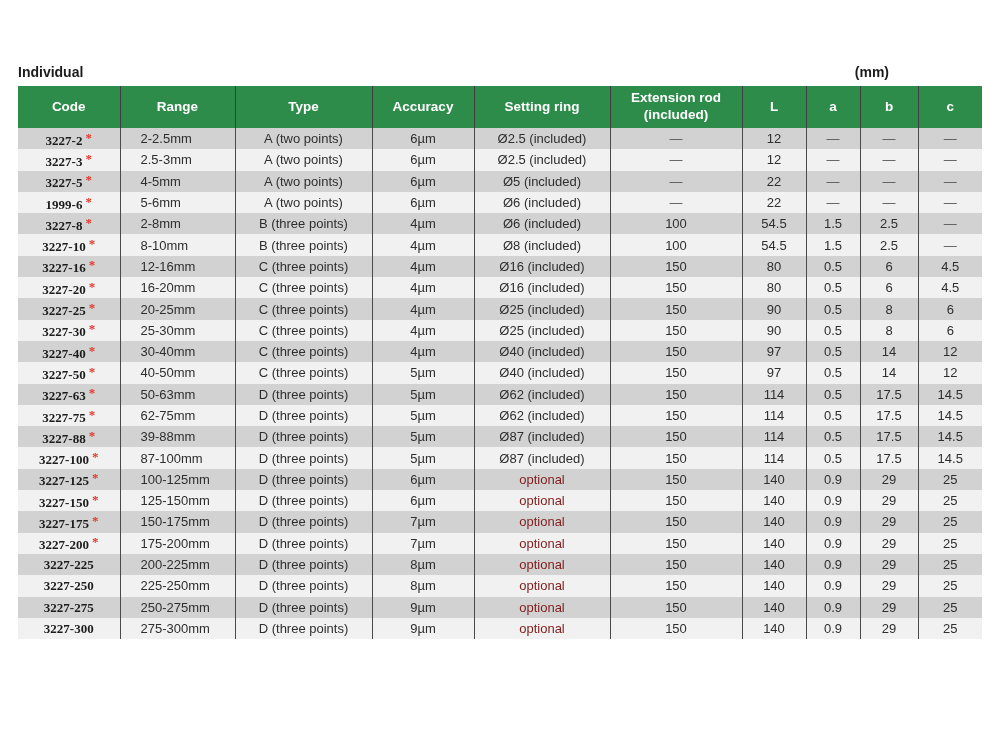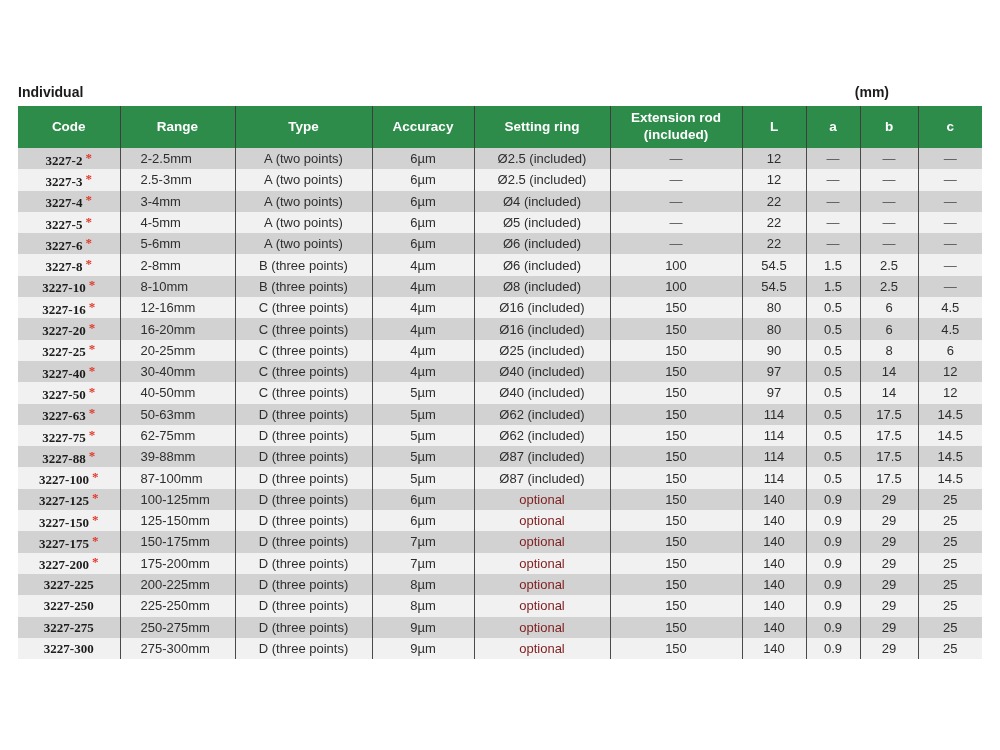--- a/index.html
+++ b/index.html
@@ -1,18 +1,18 @@
 <!DOCTYPE html>
 <html style="--header-bg: #2e8c4b; --header-text: #ffffff; --row-odd: #d2d2d2; --row-even: #f1f1f1; --star: #e0372b;"><head>
 <meta charset="utf-8">
 <style>
   html,body{margin:0;padding:0;background:#ffffff;width:1000px;height:750px;
     font-family:"Liberation Sans","DejaVu Sans",sans-serif;}
   .page{position:absolute;left:0;top:0;width:1000px;height:750px;background:#ffffff;overflow:hidden;}
-  .content{position:absolute;left:18px;top:64px;width:871px;margin-top:20px;}
+  .content{position:absolute;left:18px;top:64px;width:871px;}
   .caption-row{display:flex;justify-content:space-between;align-items:flex-end;
     font-size:14px;font-weight:bold;color:#1b1b1b;margin-bottom:6px;}
   table.spec{border-collapse:collapse;table-layout:fixed;width:964px;border-radius:22px;}
   thead th{background:var(--header-bg,#2e8c4b);color:var(--header-text,#ffffff);
     font-size:13.5px;font-weight:bold;text-align:center;vertical-align:middle;
     height:42px;padding:0 2px;white-space:pre-line;line-height:1.25;
     border-left:1.5px solid #3e3e3e;}
   thead th:first-child{border-left:none;}
   tbody td{height:21.3px;font-size:13px;text-align:center;vertical-align:middle;
     padding:0 2px;color:#2e2e2e;border-left:1.5px solid #4a4a4a;overflow:hidden;
@@ -83,45 +83,33 @@
             <td>A (two points)</td>
             <td>6µm</td>
             <td>Ø2.5 (included)</td>
             <td class="dash">—</td>
             <td>12</td>
             <td class="dash">—</td>
             <td class="dash">—</td>
             <td class="dash">—</td>
           </tr>
           <tr>
-            <td class="code"><span>3227-4</span><span class="star">*</span></td>
-            <td class="range">3-4mm</td>
-            <td>A (two points)</td>
-            <td>6µm</td>
-            <td>Ø4 (included)</td>
-            <td class="dash">—</td>
-            <td>22</td>
-            <td class="dash">—</td>
-            <td class="dash">—</td>
-            <td class="dash">—</td>
-          </tr>
-          <tr>
             <td class="code"><span>3227-5</span><span class="star">*</span></td>
             <td class="range">4-5mm</td>
             <td>A (two points)</td>
             <td>6µm</td>
             <td>Ø5 (included)</td>
             <td class="dash">—</td>
             <td>22</td>
             <td class="dash">—</td>
             <td class="dash">—</td>
             <td class="dash">—</td>
           </tr>
           <tr>
-            <td class="code"><span>3227-6</span><span class="star">*</span></td>
+            <td class="code"><span>1999-6</span><span class="star">*</span></td>
             <td class="range">5-6mm</td>
             <td>A (two points)</td>
             <td>6µm</td>
             <td>Ø6 (included)</td>
             <td class="dash">—</td>
             <td>22</td>
             <td class="dash">—</td>
             <td class="dash">—</td>
             <td class="dash">—</td>
           </tr>
@@ -169,20 +157,32 @@
             <td>Ø16 (included)</td>
             <td>150</td>
             <td>80</td>
             <td>0.5</td>
             <td>6</td>
             <td>4.5</td>
           </tr>
           <tr>
             <td class="code"><span>3227-25</span><span class="star">*</span></td>
             <td class="range">20-25mm</td>
+            <td>C (three points)</td>
+            <td>4µm</td>
+            <td>Ø25 (included)</td>
+            <td>150</td>
+            <td>90</td>
+            <td>0.5</td>
+            <td>8</td>
+            <td>6</td>
+          </tr>
+          <tr>
+            <td class="code"><span>3227-30</span><span class="star">*</span></td>
+            <td class="range">25-30mm</td>
             <td>C (three points)</td>
             <td>4µm</td>
             <td>Ø25 (included)</td>
             <td>150</td>
             <td>90</td>
             <td>0.5</td>
             <td>8</td>
             <td>6</td>
           </tr>
           <tr>

